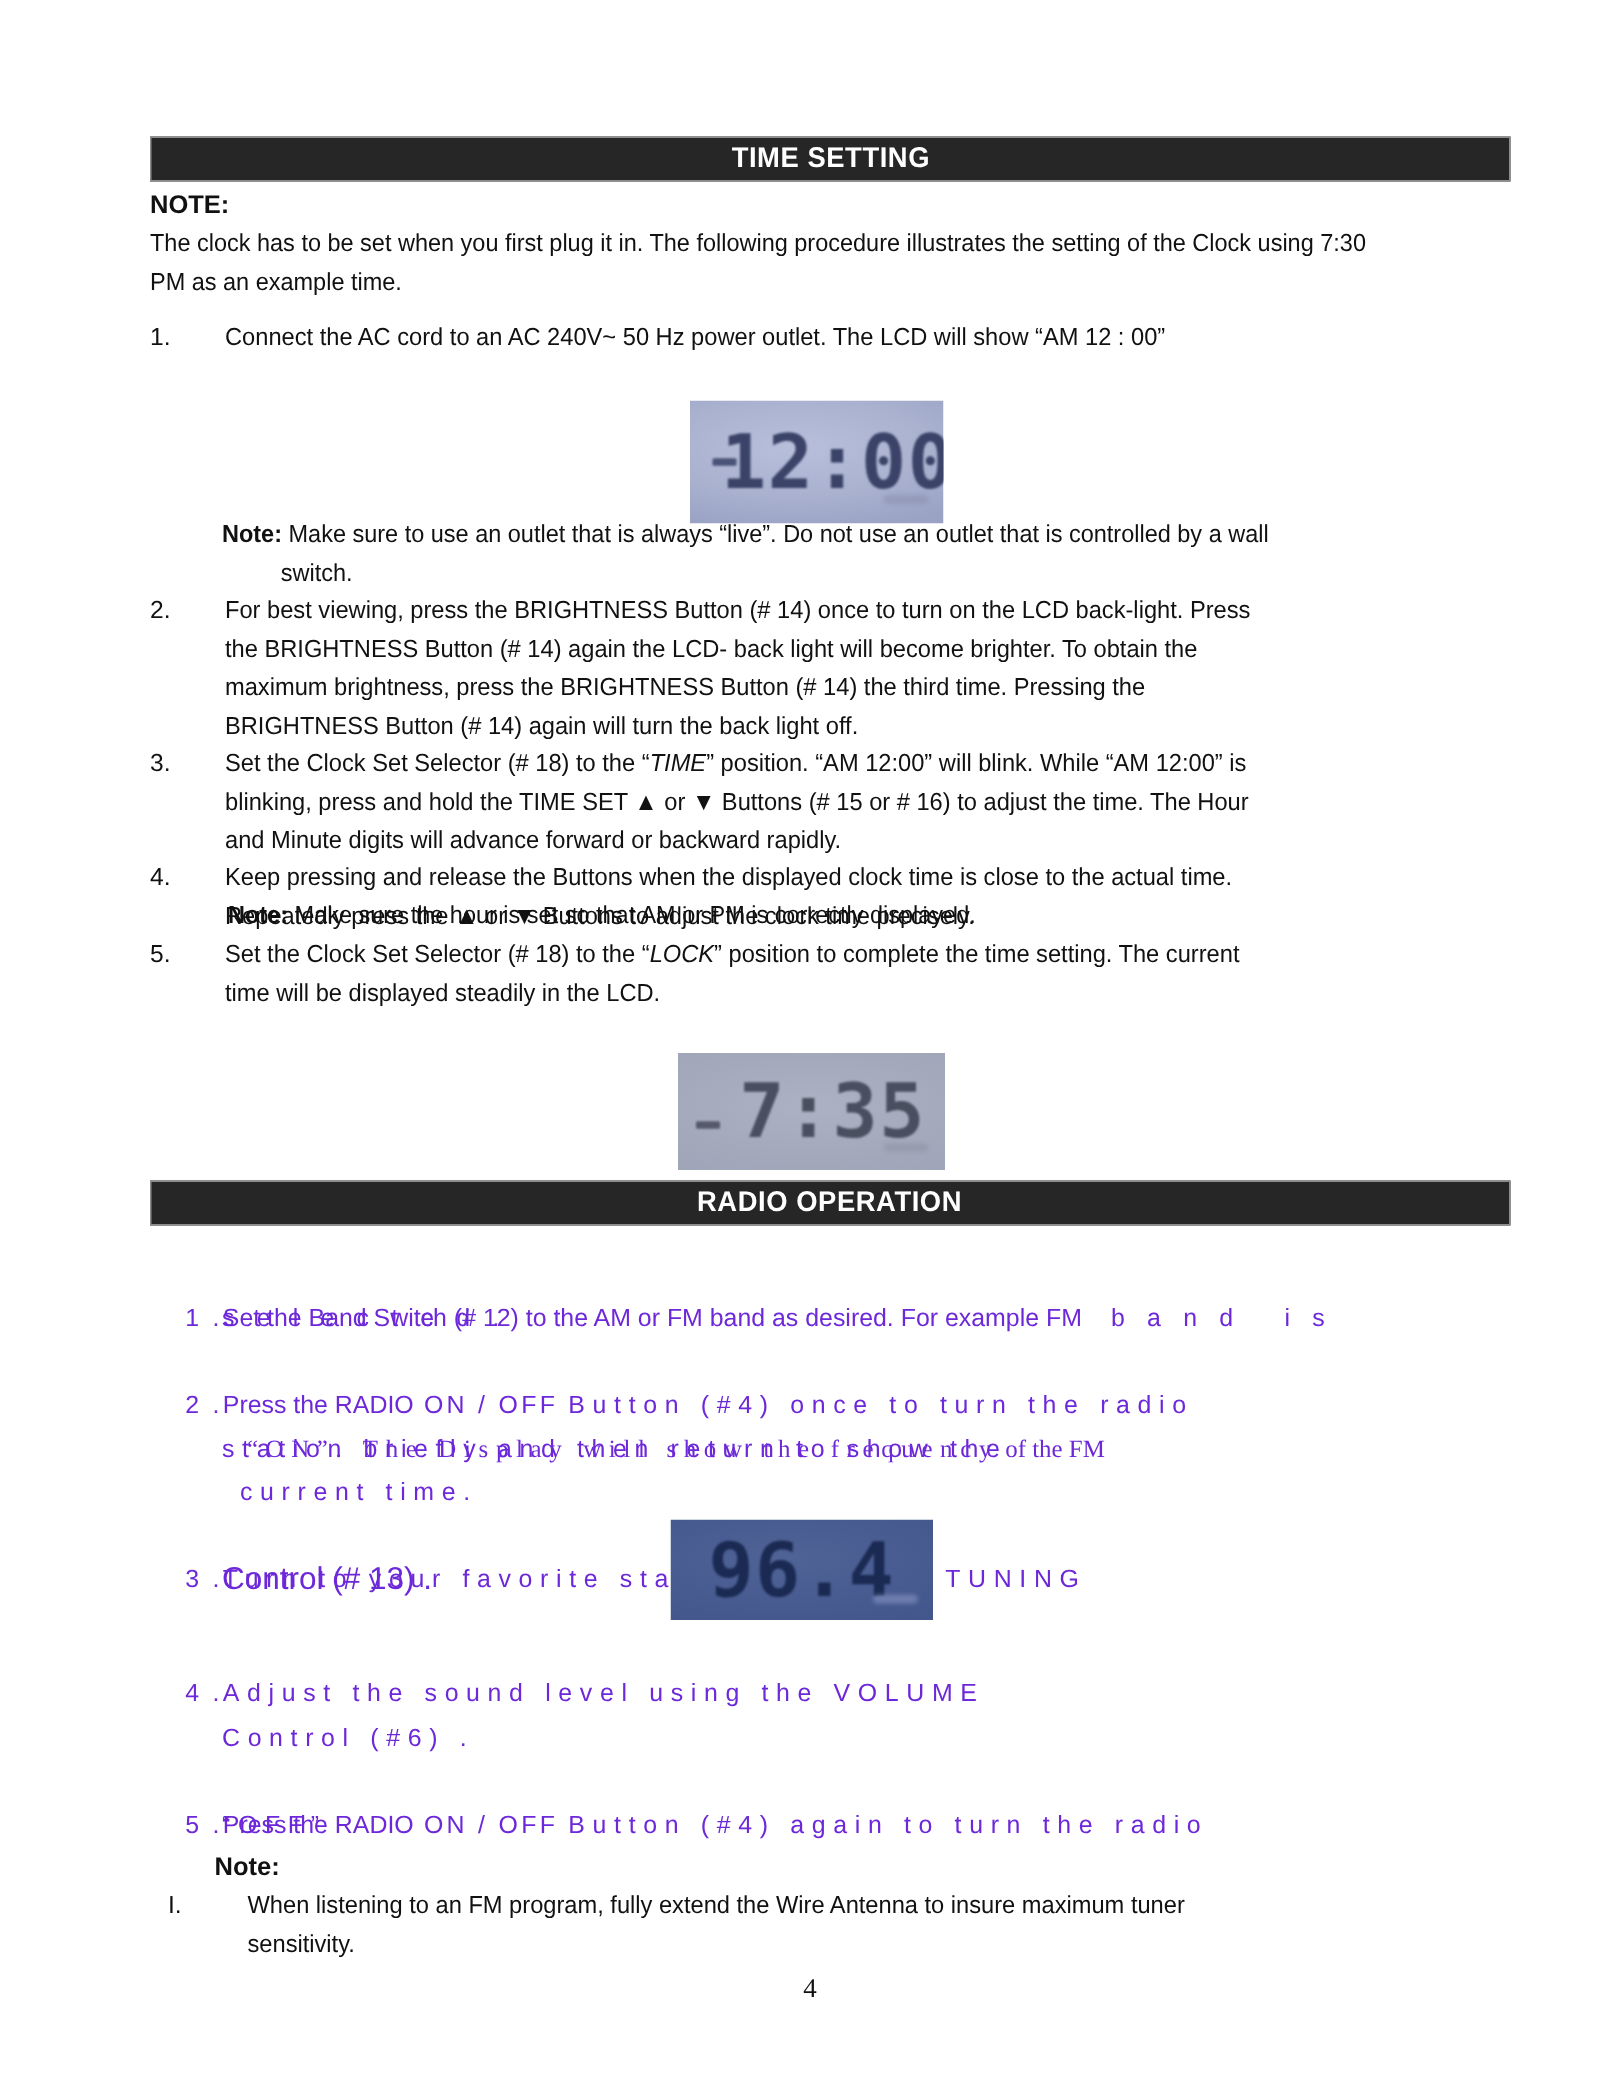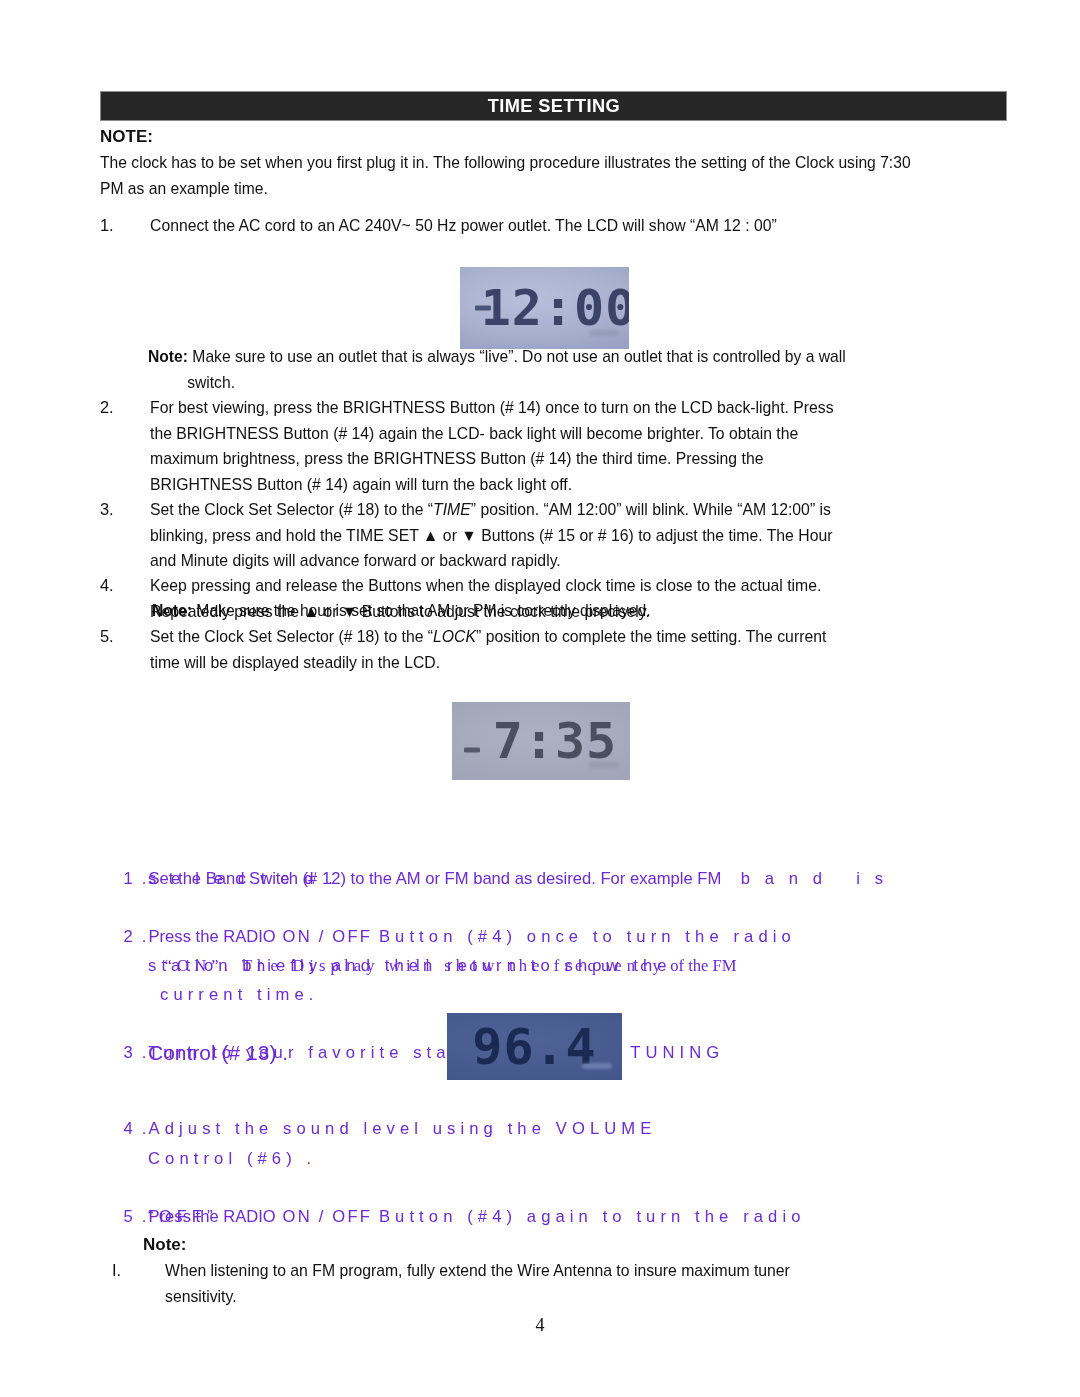--- a/index.html
+++ b/index.html
@@ -220,20 +220,23 @@
 time will be displayed steadily in the LCD.</span></span>
   </div>
 
   <div class="lcd lcd-b" style="left:452px; top:678px; width:178px; height:78px;margin-top:24px;">
     <div class="glass"></div>
     <div class="ampm"></div>
     <div class="digits">7:35</div>
     <div class="smear"></div>
   </div>
 
+  <div class="section-bar" style="top:787px;">
+    <span class="section-bar-title">RADIO OPERATION</span>
+  </div>
 
   <div class="radiorow" style="left:105px; top:835px; width:920px;">
     <span class="sp2">1 .</span><span class="tight">Set the Band Switch (# 12) to the AM or FM band as desired. For example FM</span><span class="sp">  b a n d   i s</span>
   </div>
   <div class="radiorow sp" style="left:148px; top:864px; width:900px;">s e l e c t e d .</div>
 
   <div class="radiorow" style="left:105px; top:893px; width:930px;">
     <span class="sp2">2 .</span><span class="tight">Press the RADIO</span><span class="sp2"> ON / OFF </span><span class="sp">Button (#4)</span><span class="sp"> once to turn the radio</span>
   </div>
   <div class="radiorow" style="left:148px; top:922px; width:920px;font-family:Liberation Serif, serif;">

